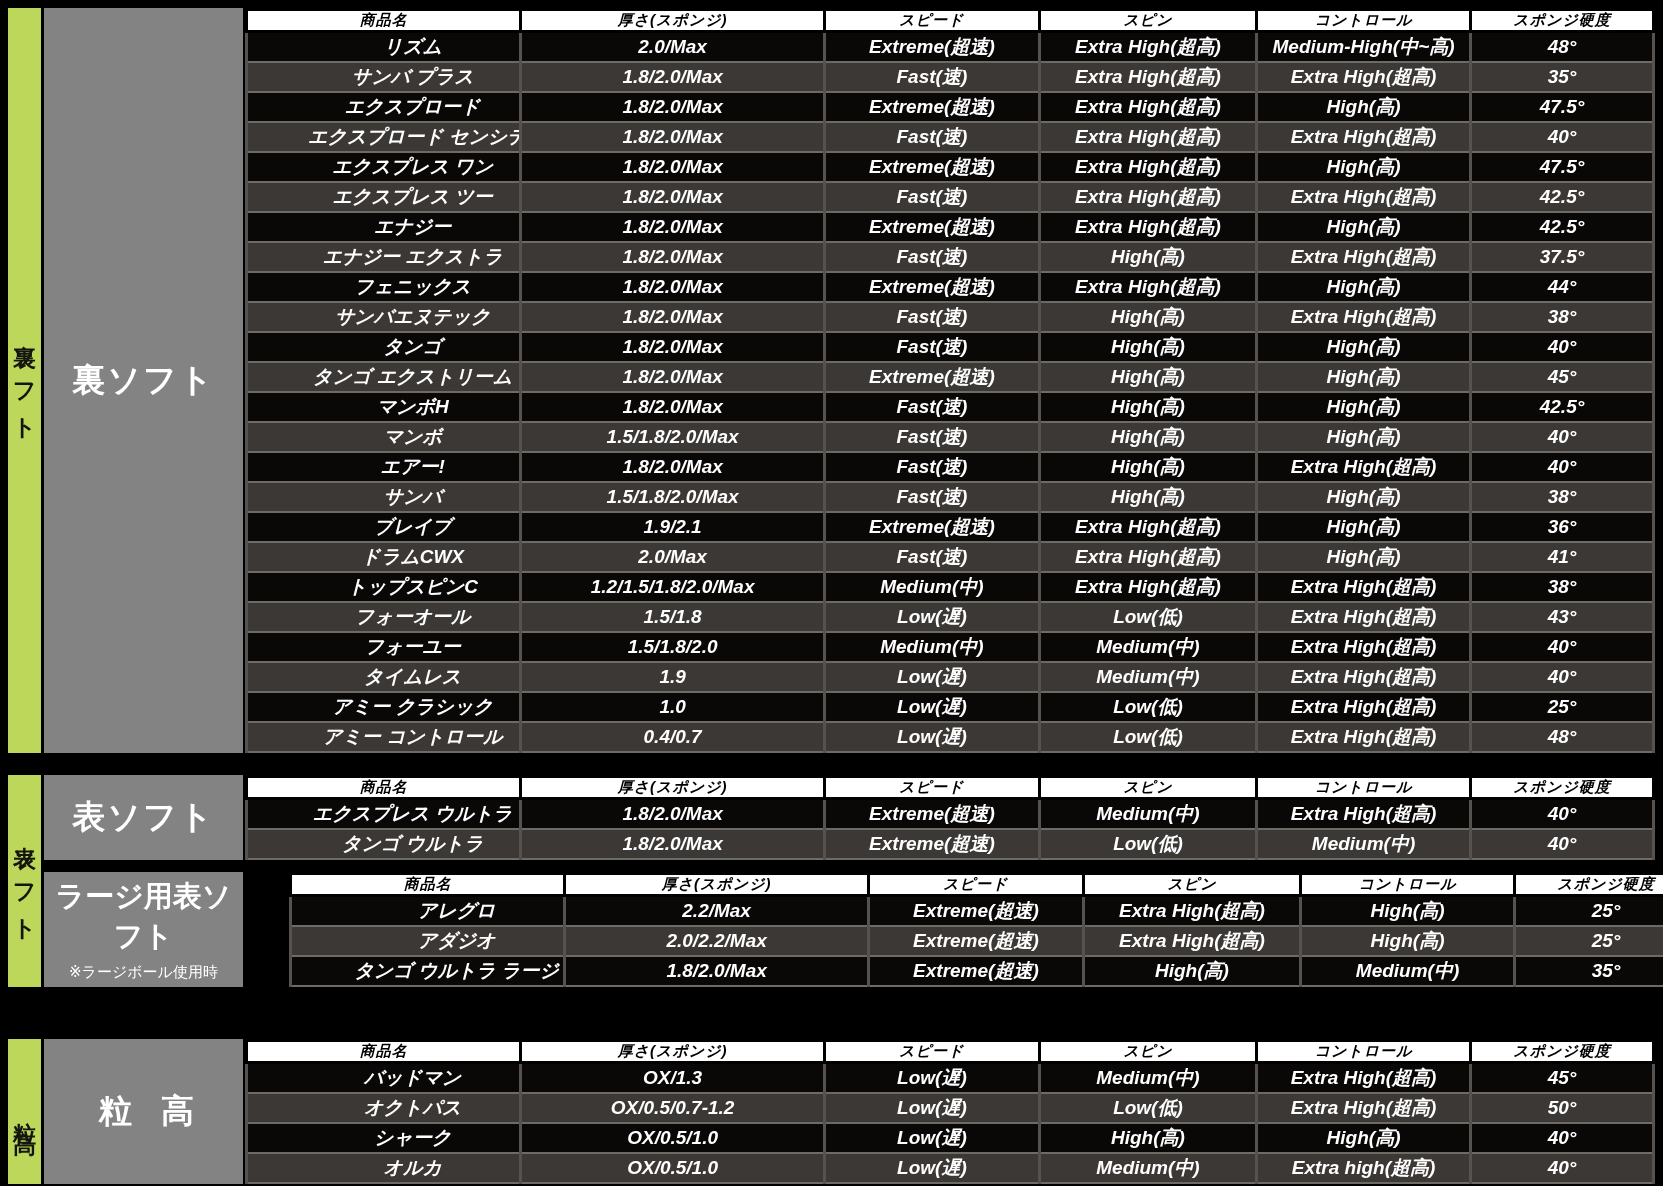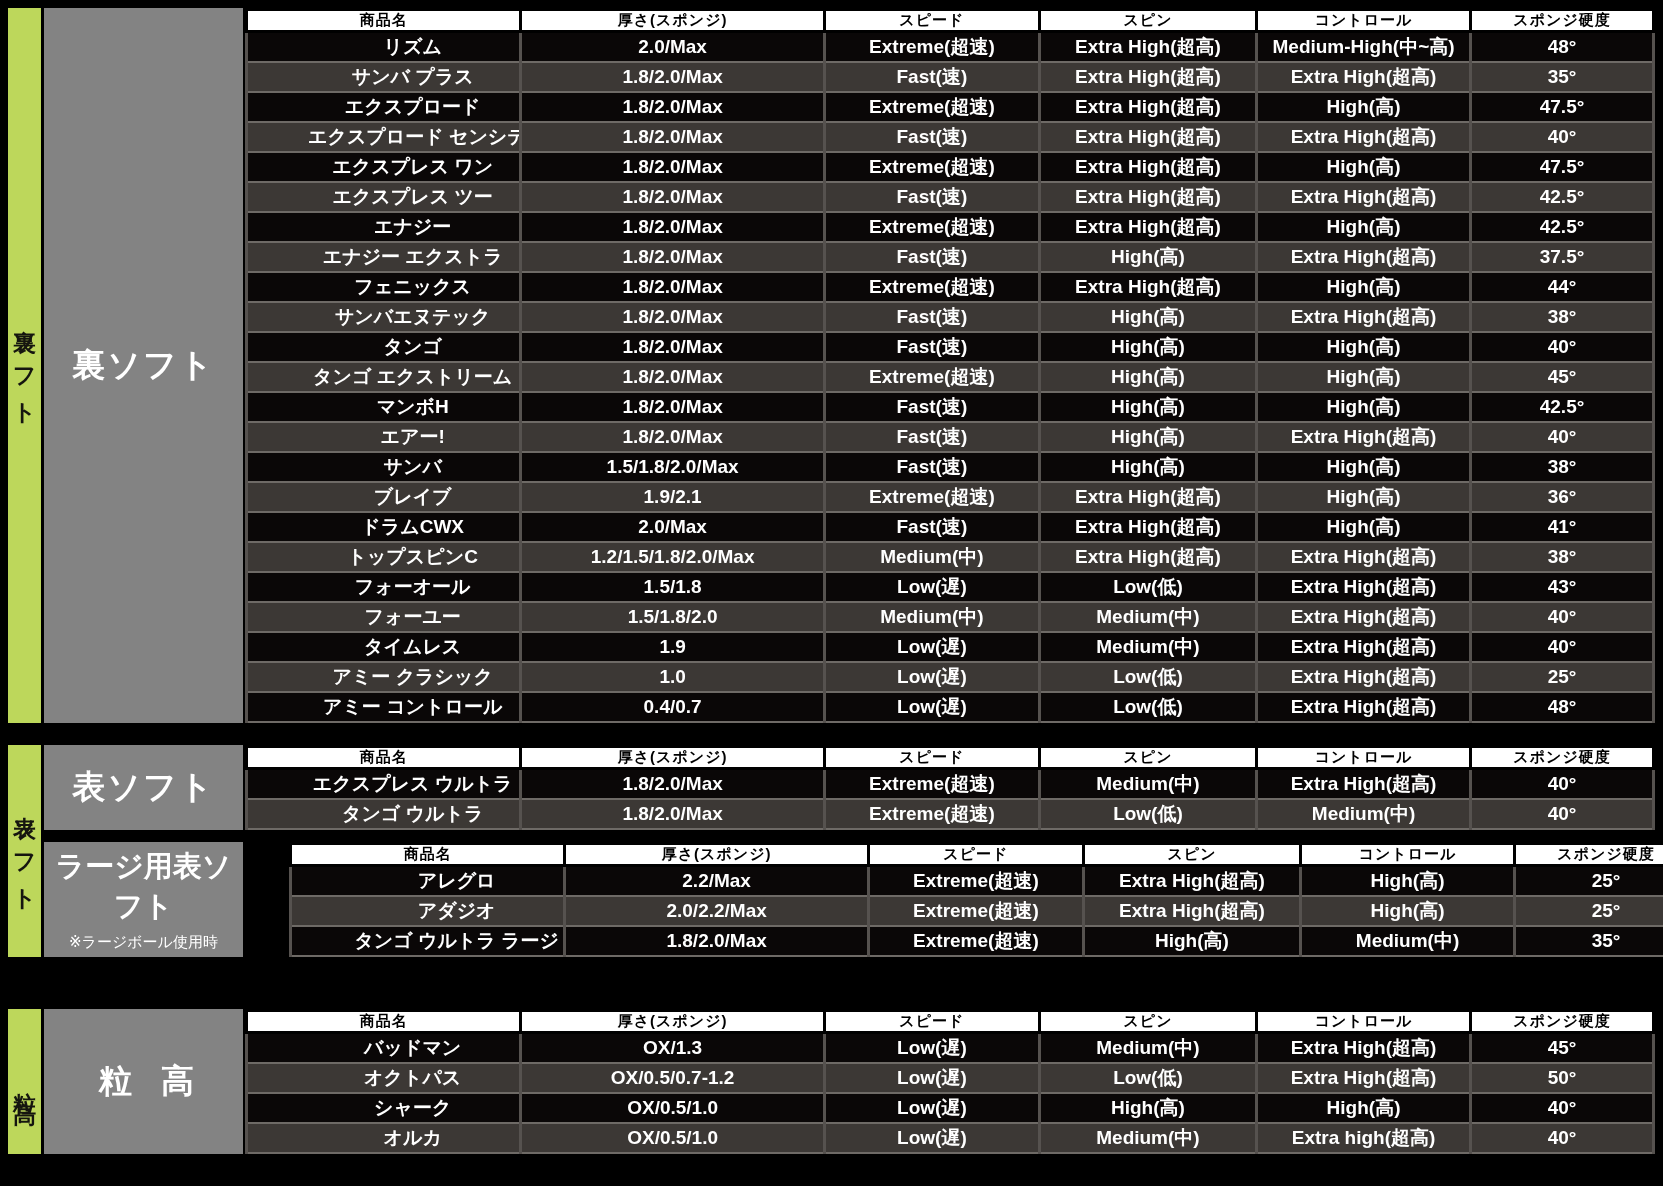--- a/index.html
+++ b/index.html
@@ -44,20 +44,21 @@
   }
   .side-title{font-weight:bold;font-size:33px;letter-spacing:2px;}
   .side-title.small{font-size:29px;letter-spacing:0;}
   .side-title.spread{letter-spacing:10px;margin-left:16px;}
   .side-note{font-weight:normal;font-size:15px;margin-top:6px;letter-spacing:0;}
   .tablewrap{flex:1;}
   table{
     width:1410px;
     border-collapse:collapse;
     table-layout:fixed;
+    font-style:italic;
   }
   col.c-name{width:273px;}
   col.c-thick{width:302px;}
   col.c-speed{width:214px;}
   col.c-spin{width:216px;}
   col.c-ctrl{width:213px;}
   col.c-hard{width:182px;}
   th{
     background:var(--header-bg,#ffffff);
     color:#000;
@@ -218,20 +219,28 @@
                 </tr>
                 <tr>
                   <td class="name">マンボH</td>
                   <td>1.8/2.0/Max</td>
                   <td>Fast(速)</td>
                   <td>High(高)</td>
                   <td>High(高)</td>
                   <td>42.5°</td>
                 </tr>
                 <tr>
+                  <td class="name">マンボ</td>
+                  <td>1.5/1.8/2.0/Max</td>
+                  <td>Fast(速)</td>
+                  <td>High(高)</td>
+                  <td>High(高)</td>
+                  <td>40°</td>
+                </tr>
+                <tr>
                   <td class="name">エアー!</td>
                   <td>1.8/2.0/Max</td>
                   <td>Fast(速)</td>
                   <td>High(高)</td>
                   <td>Extra High(超高)</td>
                   <td>40°</td>
                 </tr>
                 <tr>
                   <td class="name">サンバ</td>
                   <td>1.5/1.8/2.0/Max</td>

